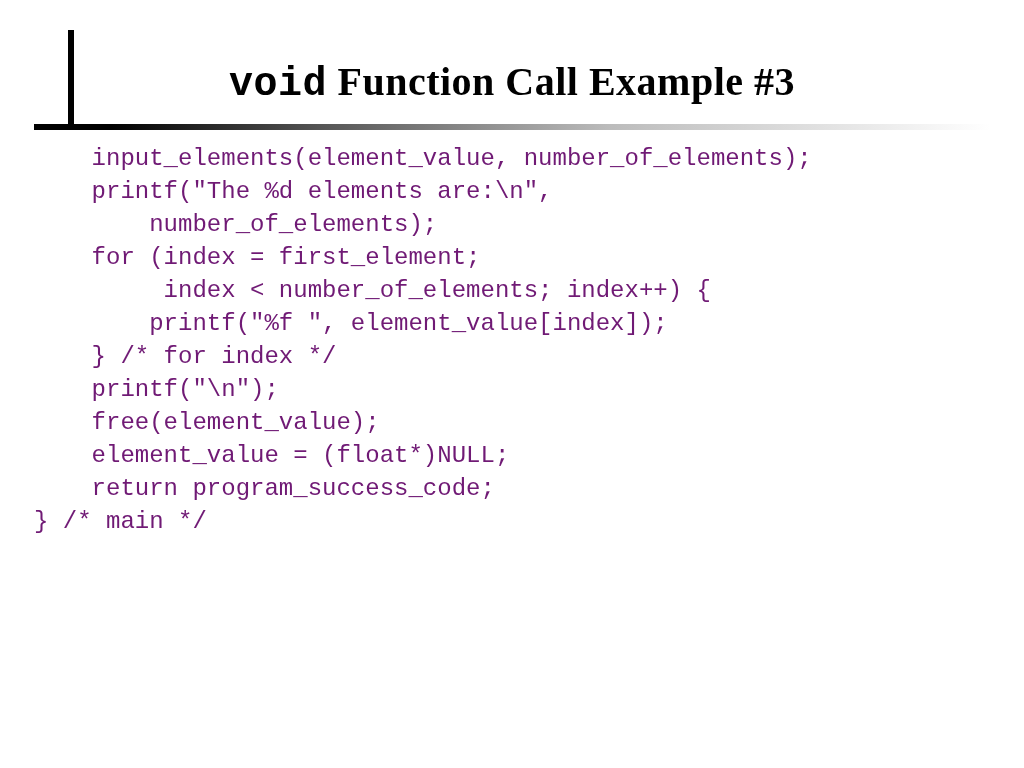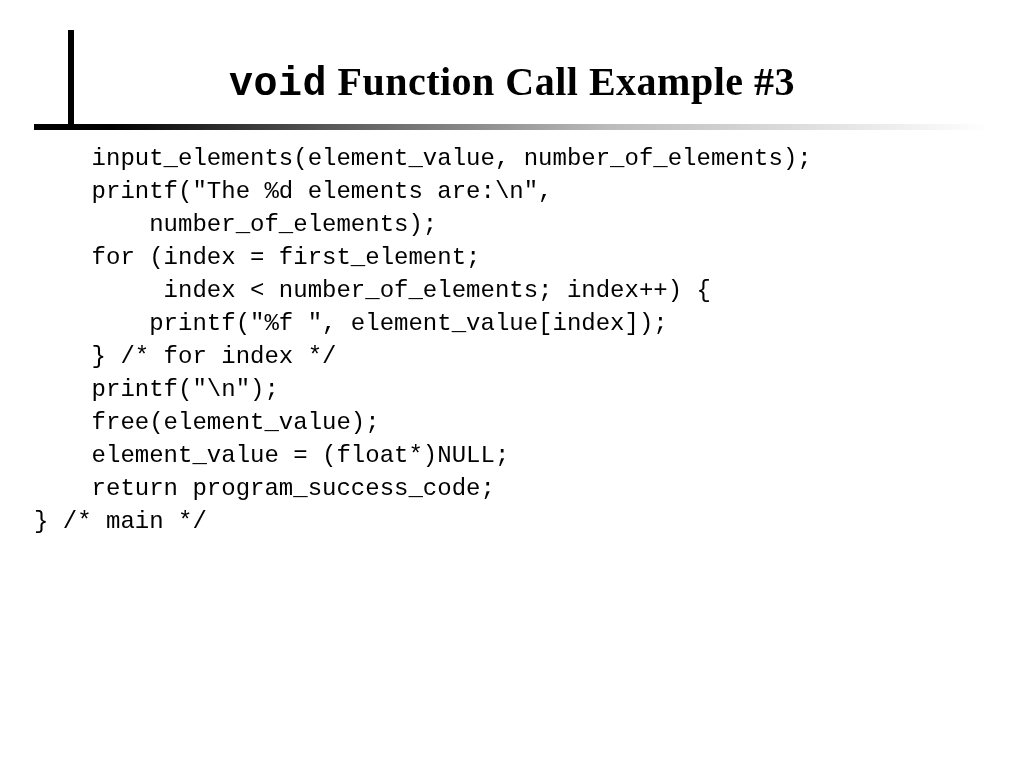--- a/index.html
+++ b/index.html
@@ -53,21 +53,21 @@
   }
   .code-block {
     position: absolute;
     left: 34px;
     top: 142px;
     width: 956px;
     font-family: "Courier New", Courier, monospace;
     font-size: 24px;
     line-height: 33px;
     white-space: pre;
-    color: #000000;
+    color: #701a75;
   }
   .footer {
     position: absolute;
     left: 0;
     right: 0;
     bottom: 28px;
     height: 60px;
   }
   .footer .logo {
     position: absolute;

